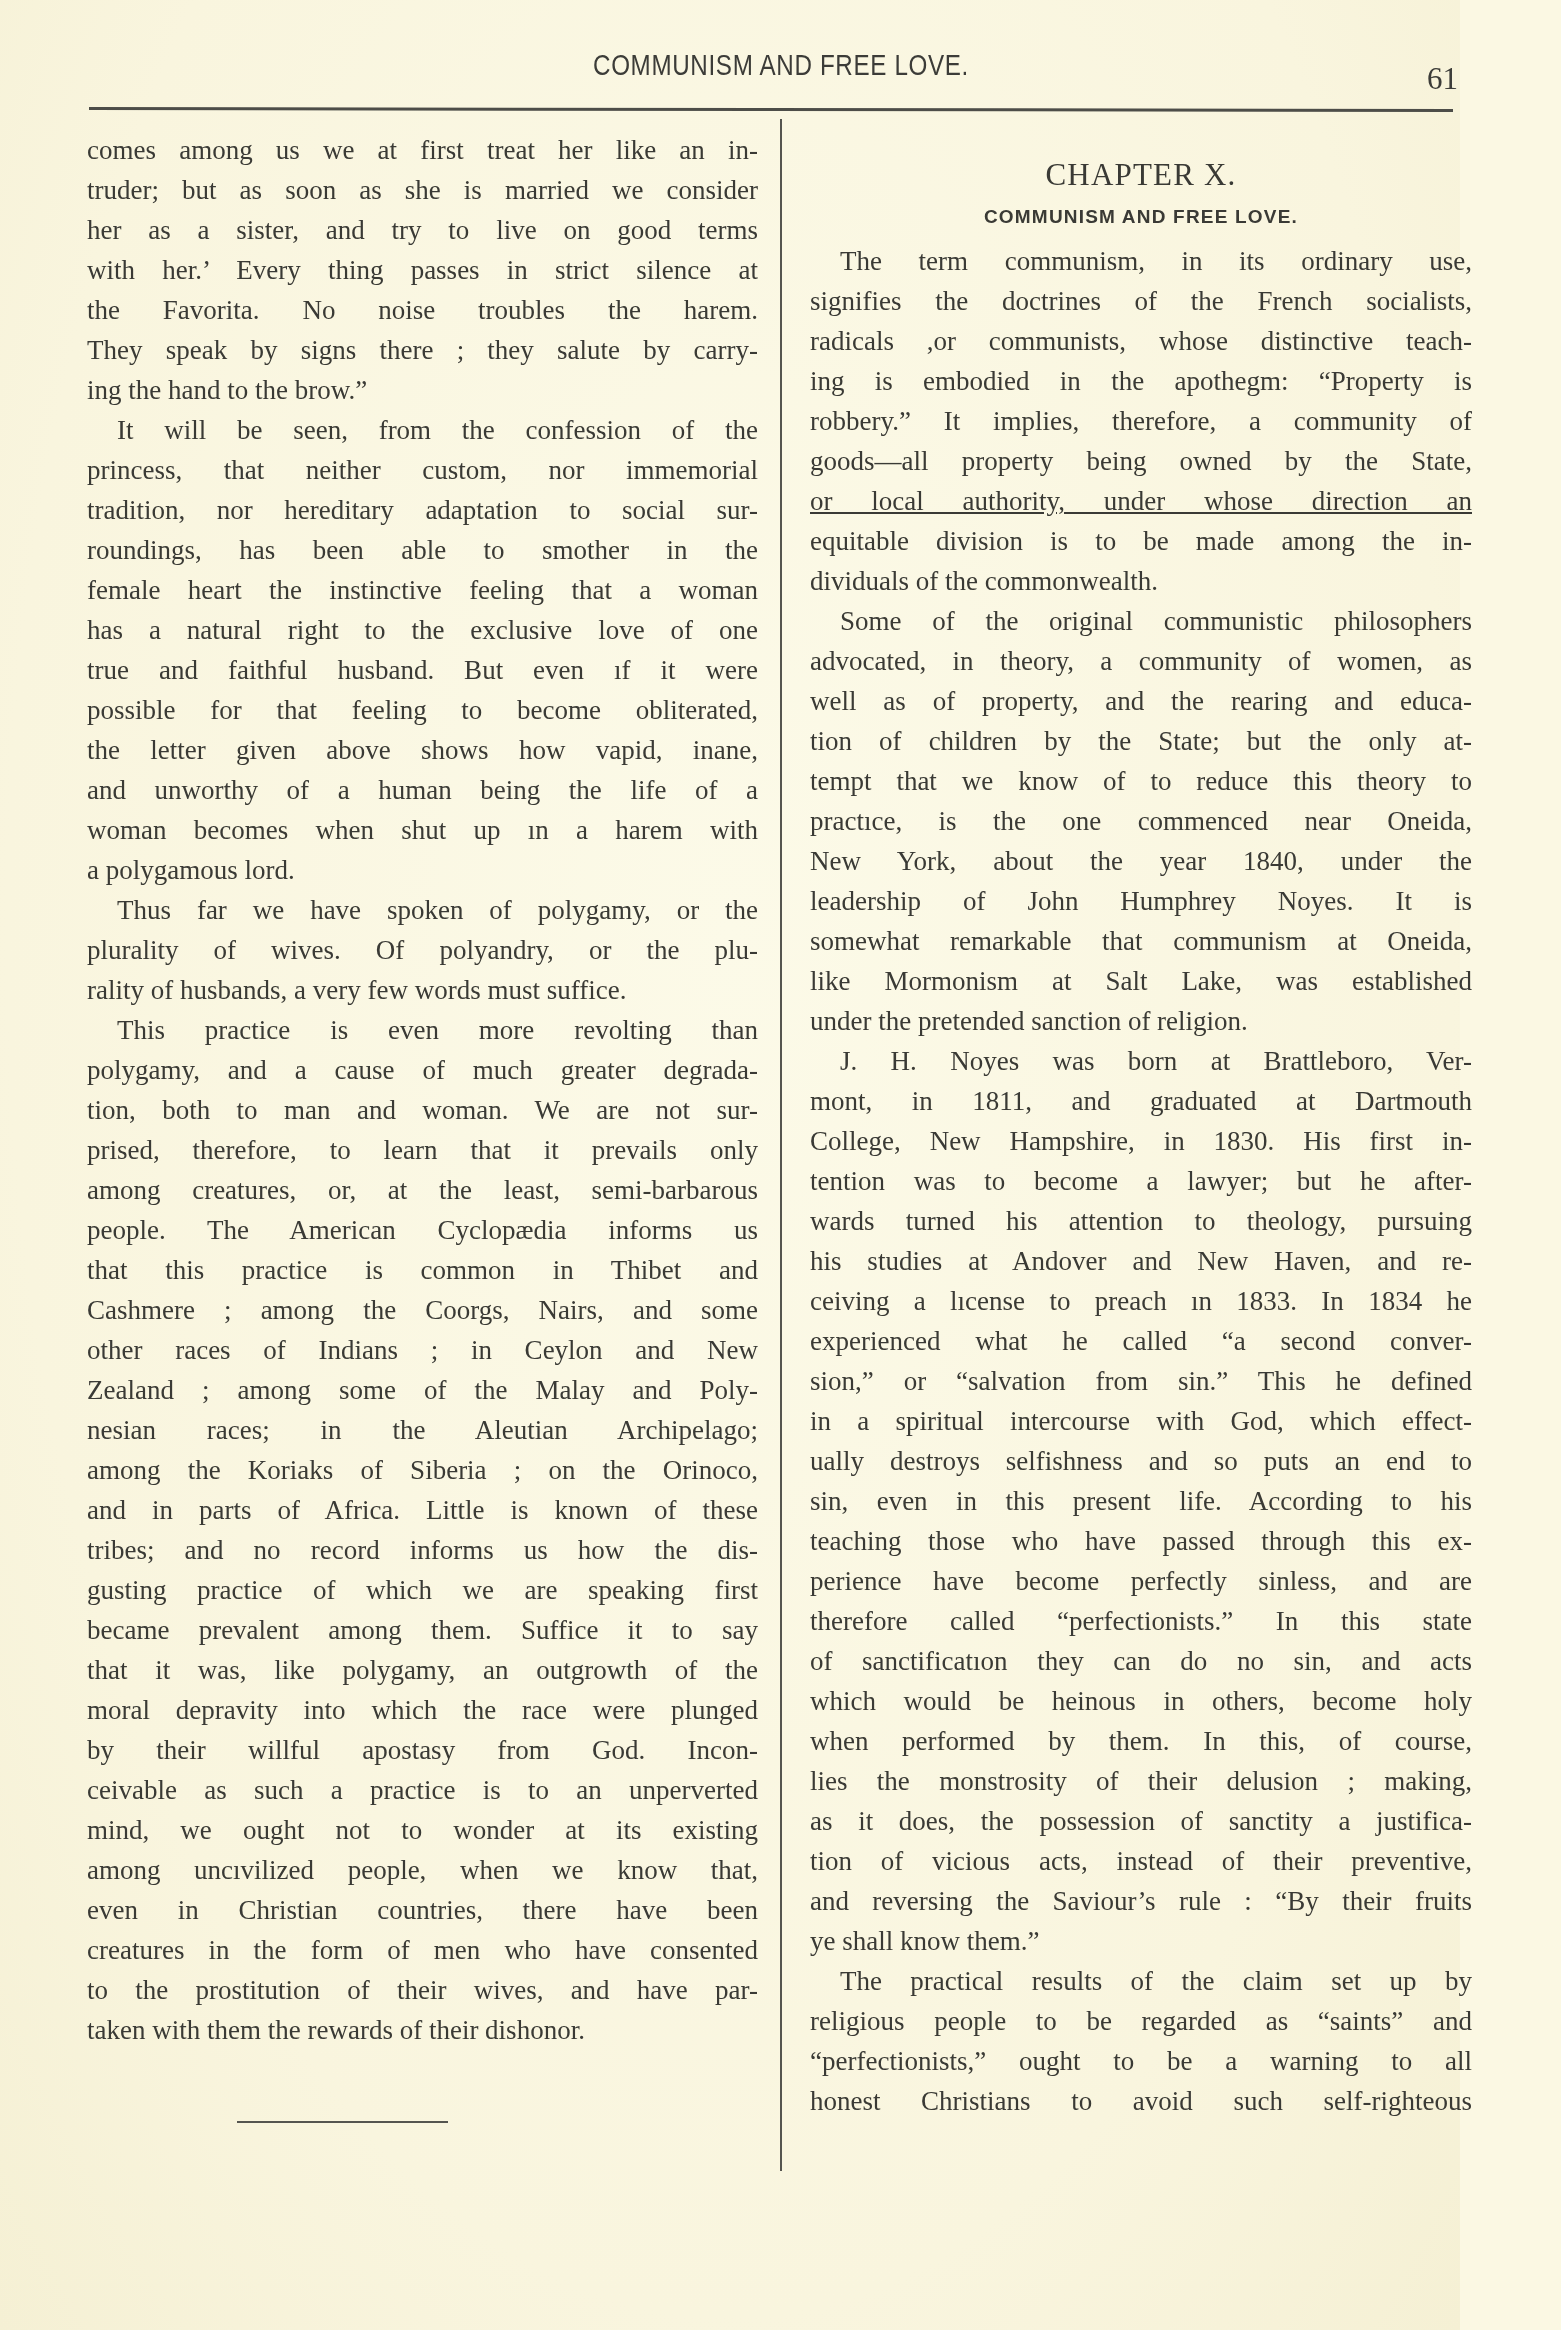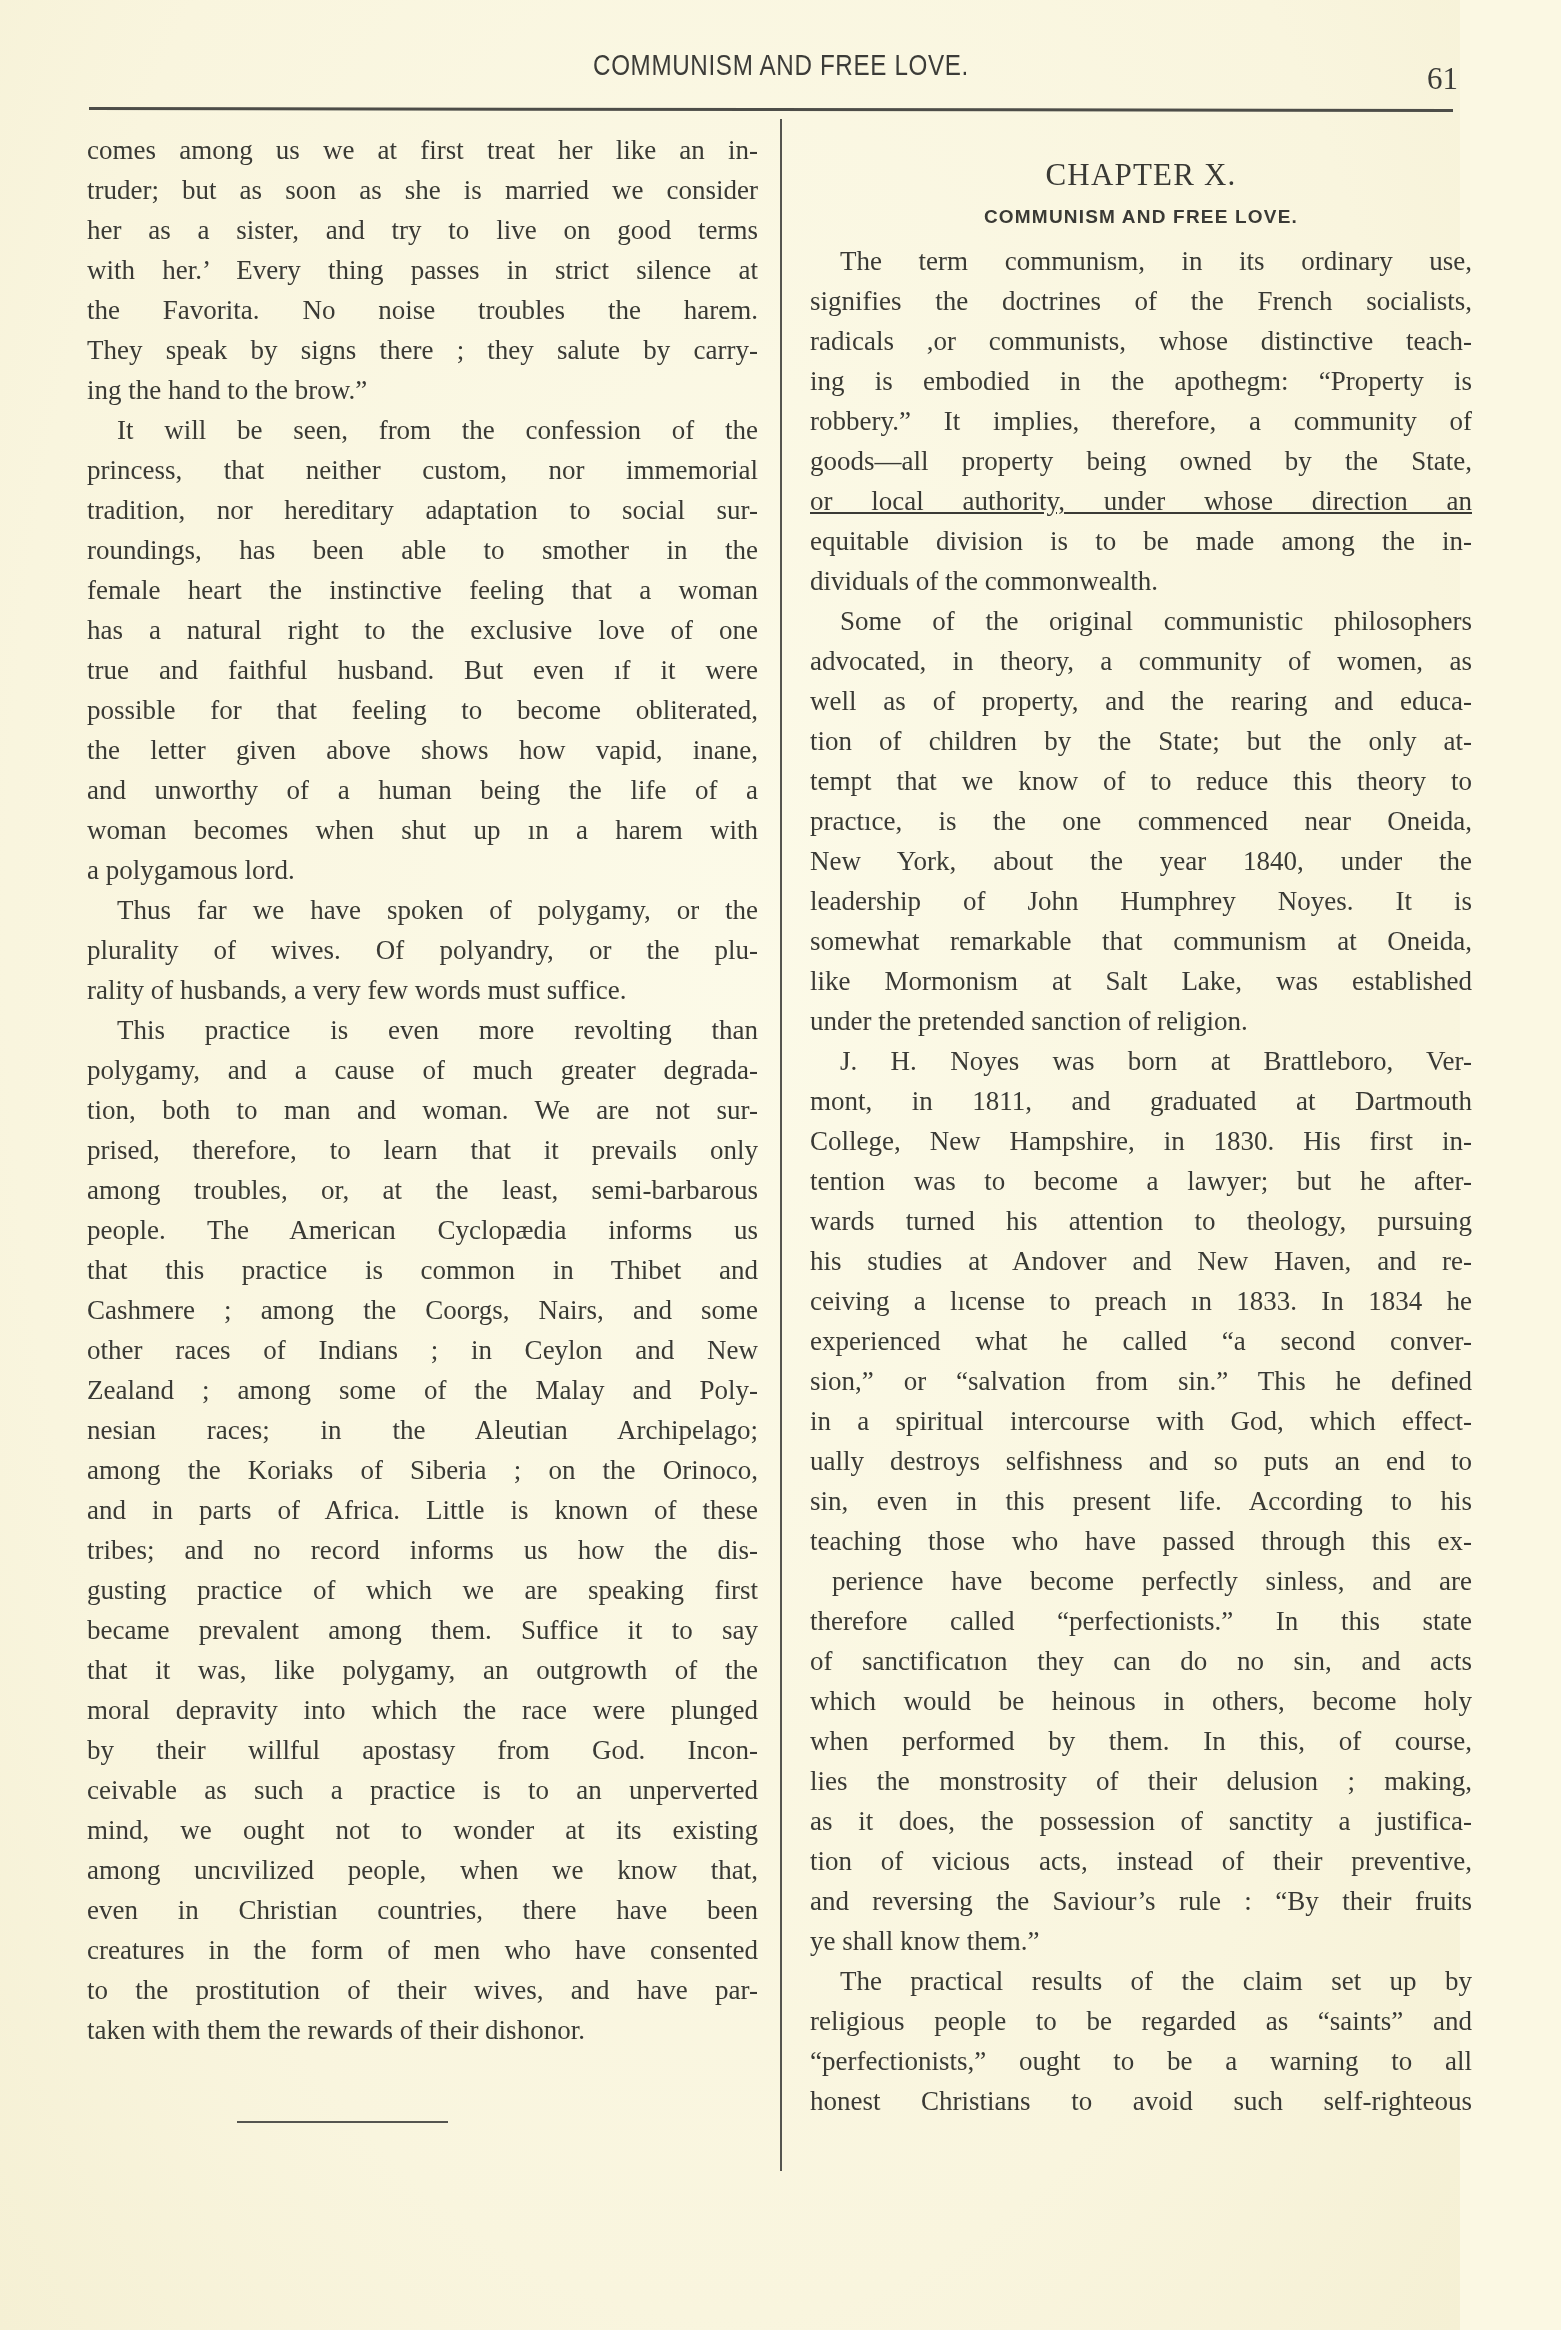--- a/index.html
+++ b/index.html
@@ -142,21 +142,21 @@
       <div>
         <span class="line indent" style="display: block;">Thus far we have spoken of polygamy, or the</span>
         <span class="line" style="display: block;">plurality of wives. Of polyandry, or the plu-</span>
         <span class="line last" style="display: block;">rality of husbands, a very few words must suffice.</span>
       </div>
       <div>
         <span class="line indent" style="display: block;">This practice is even more revolting than</span>
         <span class="line" style="display: block;">polygamy, and a cause of much greater degrada-</span>
         <span class="line" style="display: block;">tion, both to man and woman. We are not sur-</span>
         <span class="line" style="display: block;">prised, therefore, to learn that it prevails only</span>
-        <span class="line" style="display: block;">among troubles, or, at the least, semi-barbarous</span>
+        <span class="line" style="display: block;">among creatures, or, at the least, semi-barbarous</span>
         <span class="line" style="display: block;">people. The American Cyclopædia informs us</span>
         <span class="line" style="display: block;">that this practice is common in Thibet and</span>
         <span class="line" style="display: block;">Cashmere ; among the Coorgs, Nairs, and some</span>
         <span class="line" style="display: block;">other races of Indians ; in Ceylon and New</span>
         <span class="line" style="display: block;">Zealand ; among some of the Malay and Poly-</span>
         <span class="line" style="display: block;">nesian races; in the Aleutian Archipelago;</span>
         <span class="line" style="display: block;">among the Koriaks of Siberia ; on the Orinoco,</span>
         <span class="line" style="display: block;">and in parts of Africa. Little is known of these</span>
         <span class="line" style="display: block;">tribes; and no record informs us how the dis-</span>
         <span class="line" style="display: block;">gusting practice of which we are speaking first</span>
@@ -211,21 +211,21 @@
           <span class="line" style="display: block;">tention was to become a lawyer; but he after-</span>
           <span class="line" style="display: block;">wards turned his attention to theology, pursuing</span>
           <span class="line" style="display: block;">his studies at Andover and New Haven, and re-</span>
           <span class="line" style="display: block;">ceiving a lıcense to preach ın 1833. In 1834 he</span>
           <span class="line" style="display: block;">experienced what he called “a second conver-</span>
           <span class="line" style="display: block;">sion,” or “salvation from sin.” This he defined</span>
           <span class="line" style="display: block;">in a spiritual intercourse with God, which effect-</span>
           <span class="line" style="display: block;">ually destroys selfishness and so puts an end to</span>
           <span class="line" style="display: block;">sin, even in this present life. According to his</span>
           <span class="line" style="display: block;">teaching those who have passed through this ex-</span>
-          <span class="line" style="display: block; margin-left: 22px;">perience have become perfectly sinless, and are</span>
+          <span class="line" style="display: block;">perience have become perfectly sinless, and are</span>
           <span class="line" style="display: block;">therefore called “perfectionists.” In this state</span>
           <span class="line" style="display: block;">of sanctificatıon they can do no sin, and acts</span>
           <span class="line" style="display: block;">which would be heinous in others, become holy</span>
           <span class="line" style="display: block;">when performed by them. In this, of course,</span>
           <span class="line" style="display: block;">lies the monstrosity of their delusion ; making,</span>
           <span class="line" style="display: block;">as it does, the possession of sanctity a justifica-</span>
           <span class="line" style="display: block;">tion of vicious acts, instead of their preventive,</span>
           <span class="line" style="display: block;">and reversing the Saviour’s rule : “By their fruits</span>
           <span class="line last" style="display: block;">ye shall know them.”</span>
         </div>

